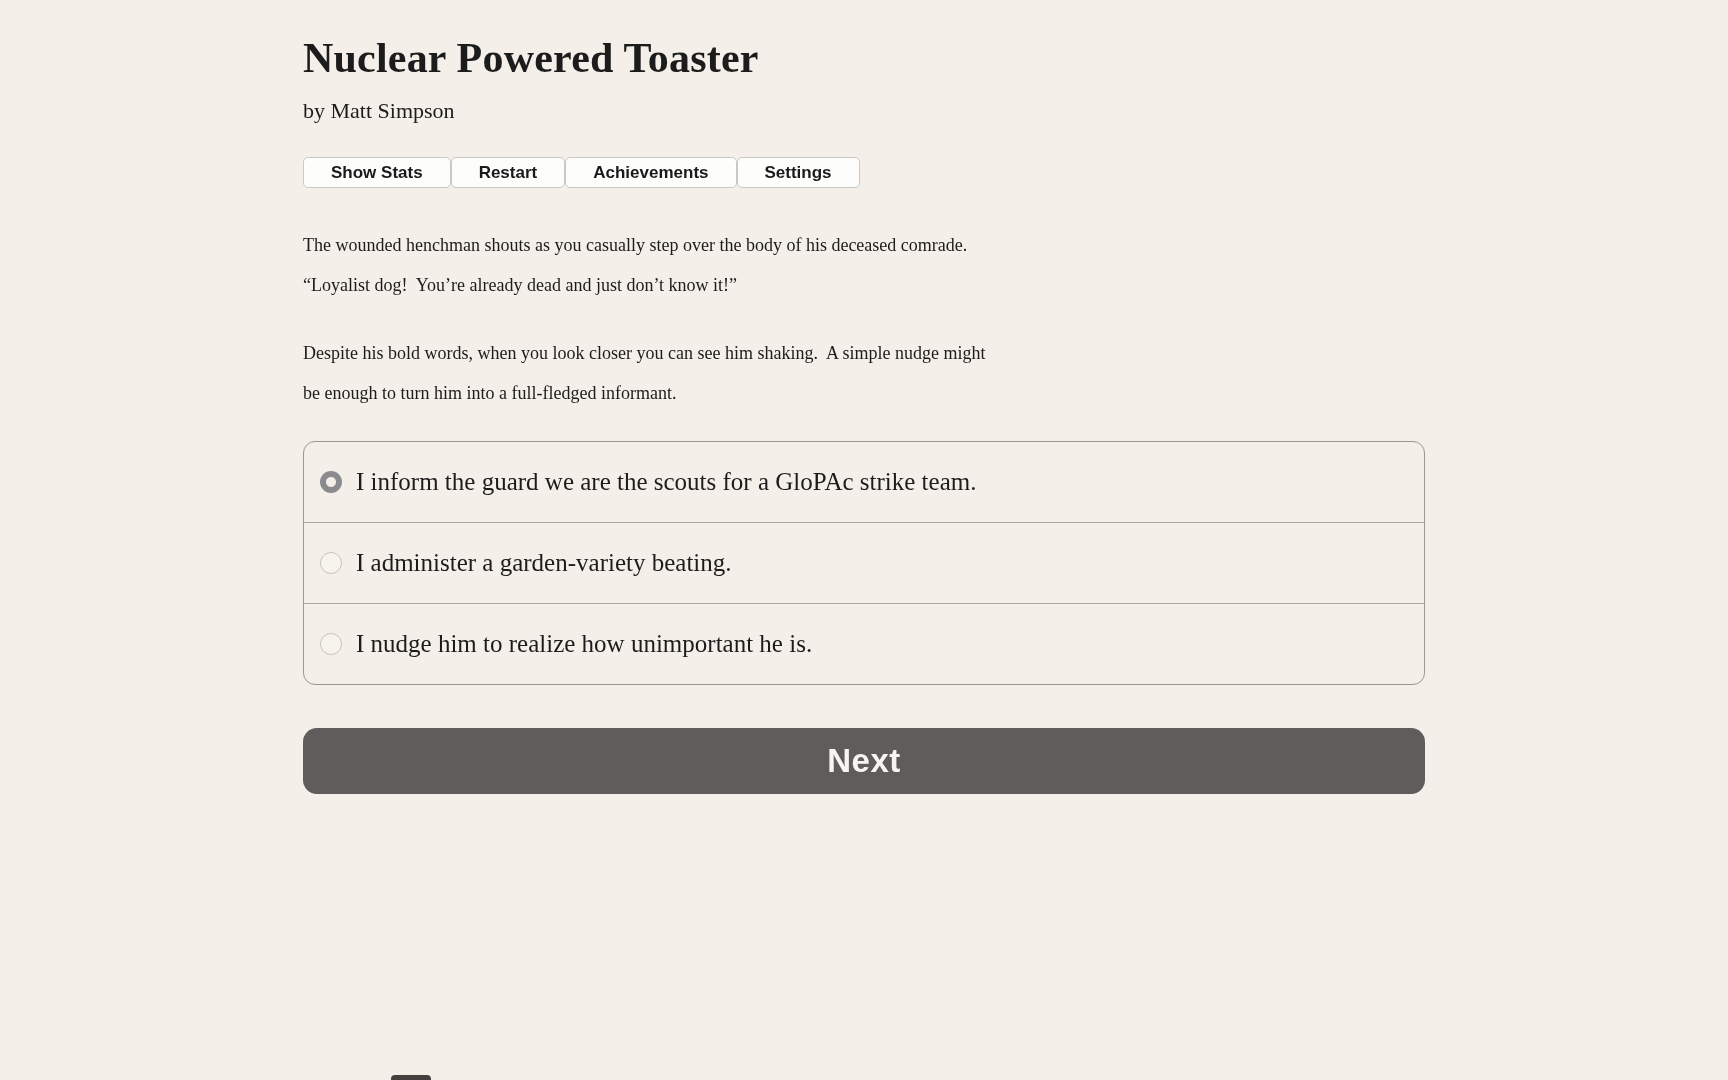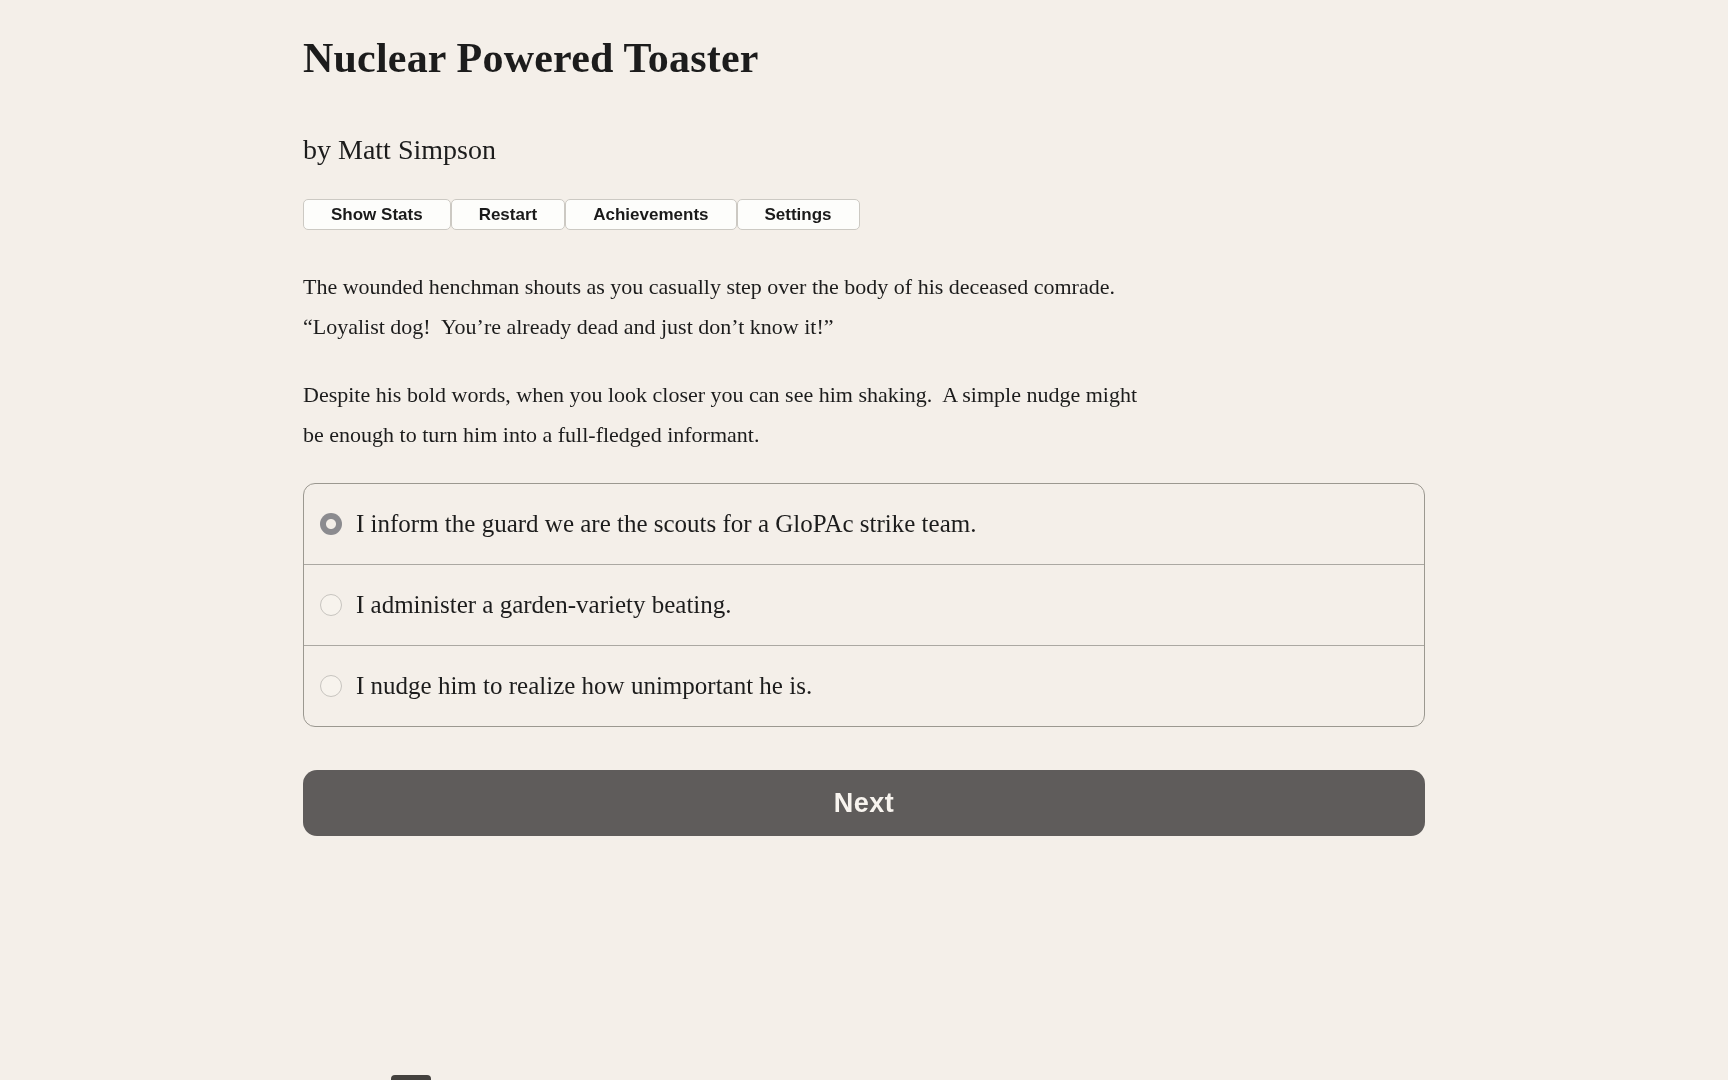--- a/index.html
+++ b/index.html
@@ -10,34 +10,34 @@
     color:#1c1c1c;
     position:relative;
     overflow:hidden;
   }
   .container { width:1122px; margin:0 auto; padding-top:34px; }
 
   .title {
     font-size:42px; font-weight:700; line-height:1.15;
     margin:0; letter-spacing:0.2px;
   }
-  .byline { font-size:28px; font-weight:400; margin:52px 0 0 0; }
+  .byline { font-size:22px; font-weight:400; margin:16px 0 0 0; }
 
   .toolbar { display:flex; margin-top:33px; }
   .tb-btn {
     font-family:"Liberation Sans",sans-serif;
     font-size:17px; font-weight:600; color:#1a1a1a;
     background:#fdfdfb;
     border:1px solid #ccc9c3; border-radius:5px;
     padding:4px 27px; line-height:21px;
     cursor:pointer; white-space:nowrap;
   }
 
   .story { margin-top:37px; }
-  .story p { margin:0 0 28px 0; font-size:22px; line-height:40px; }
+  .story p { margin:0 0 28px 0; font-size:18px; line-height:40px; }
   .story-line { white-space:pre; display:block; }
 
   .choice-box {
     margin-top:15px;
     border:1px solid #9b9890;
     border-radius:12px;
     overflow:hidden;
   }
   .choice-row {
     display:flex; align-items:center;
@@ -64,21 +64,21 @@
   .next-btn {
     margin-top:43px;
     width:1122px; height:66px;
     background:#5f5c5b;
     border:none; border-radius:14px;
     display:flex; align-items:center; justify-content:center;
     cursor:pointer;
   }
   .next-label {
     font-family:"Liberation Sans",sans-serif;
-    font-size:27px; font-weight:700; color:#f8f4ef;
+    font-size:33px; font-weight:700; color:#f8f4ef;
     letter-spacing:0.5px;
   }
 
   .bottom-sliver {
     position:absolute; left:391px; bottom:0;
     width:40px; height:5px;
     background:#44413e;
     border-radius:4px 4px 0 0;
   }
 </style>

